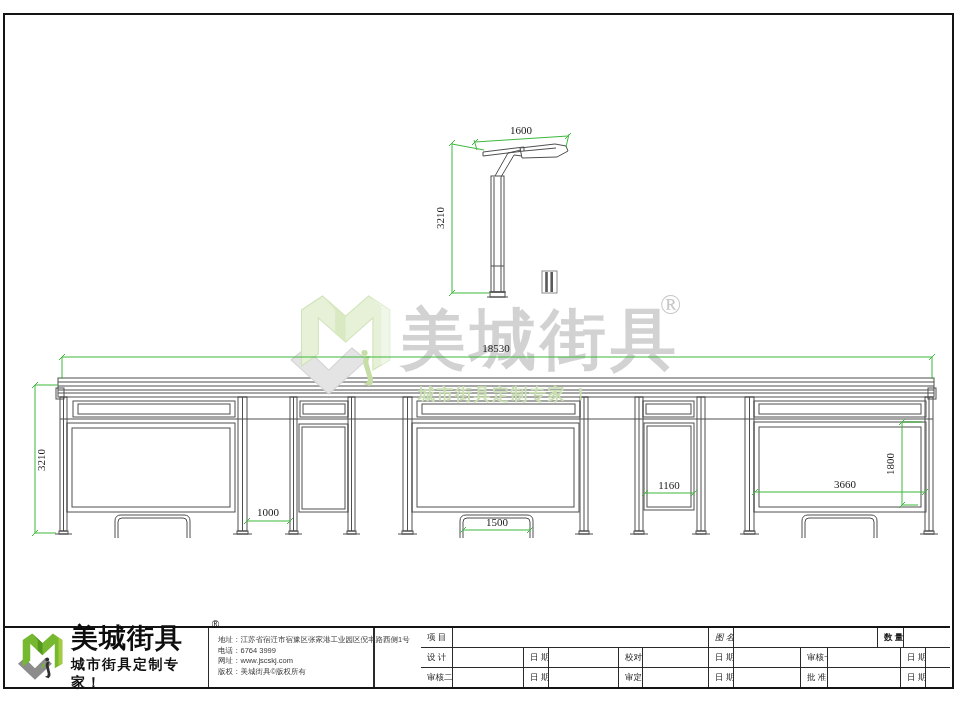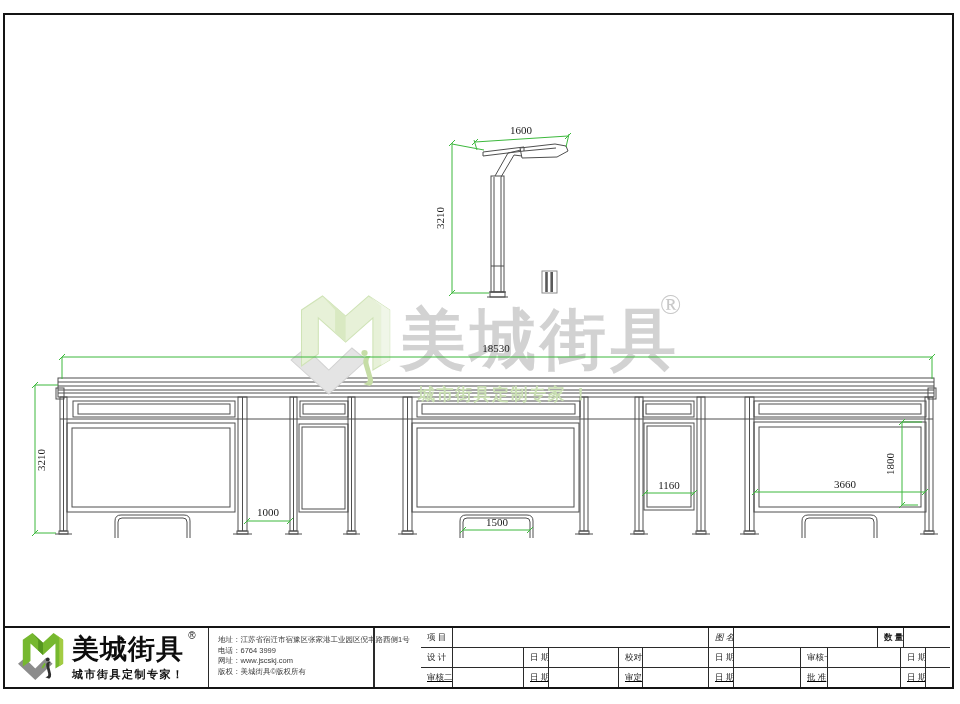--- a/index.html
+++ b/index.html
@@ -11,26 +11,26 @@
   
   #cad{left:0;top:0;width:960px;height:704px;}
   
   #title-block{left:5px;top:626px;width:945px;height:59px;border-top:2px solid #141414;
                display:flex;background:#fff;}
   .tb-logo-cell{width:203px;border-right:1px solid #2a2a2a;display:flex;align-items:center;position:relative;}
   .tb-logo-icon{margin-left:13px;}
   .tb-brand-wrap{margin-left:6px;position:relative;}
   .tb-brand{font-size:27px;font-weight:bold;color:#0d0d0d;letter-spacing:1px;line-height:30px;}
   .tb-reg{position:absolute;top:-4px;right:-11px;font-size:10px;color:#0d0d0d;}
-  .tb-tagline{font-size:11px;font-weight:bold;color:#111;letter-spacing:1.5px;margin-top:3px;}
+  .tb-tagline{font-size:14px;font-weight:bold;color:#111;letter-spacing:1.5px;margin-top:3px;}
   .tb-info-cell{width:166px;border-right:2px solid #2a2a2a;padding:7px 0 0 9px;box-sizing:border-box;}
   .tb-info-line{font-size:7.5px;color:#3a3a3a;line-height:10.5px;white-space:nowrap;}
   .tb-grid{flex:1;display:flex;flex-direction:column;margin-left:46px;}
   .tb-row{display:flex;flex:1;border-bottom:1px solid #2a2a2a;}
-  .tb-row:last-child{border-bottom:none;text-decoration:underline;}
+  .tb-row:last-child{border-bottom:none;}
   .tb-cell{border-right:1px solid #2a2a2a;box-sizing:border-box;display:flex;align-items:center;
            justify-content:flex-start;padding-left:6px;font-size:8.5px;color:#1c1c1c;white-space:nowrap;overflow:hidden;}
   .tb-cell:last-child{border-right:none;}
   .tb-cell.val{padding-left:0;}
   
   .w-p0{width:32px;} .w-p1{width:256px;} .w-p2{width:25px;font-style:italic;} .w-p3{width:144px;} .w-p4{width:26px;font-weight:bold;} .w-p5{flex:1;}
   
   .w-a{width:32px;} .w-b{width:71px;} .w-c{width:25px;} .w-d{width:70px;} .w-e{width:24px;}
   .w-f{width:66px;} .w-g{width:25px;} .w-h{width:67px;} .w-i{width:27px;} .w-j{width:73px;}
   .w-k{width:25px;} .w-l{flex:1;}

